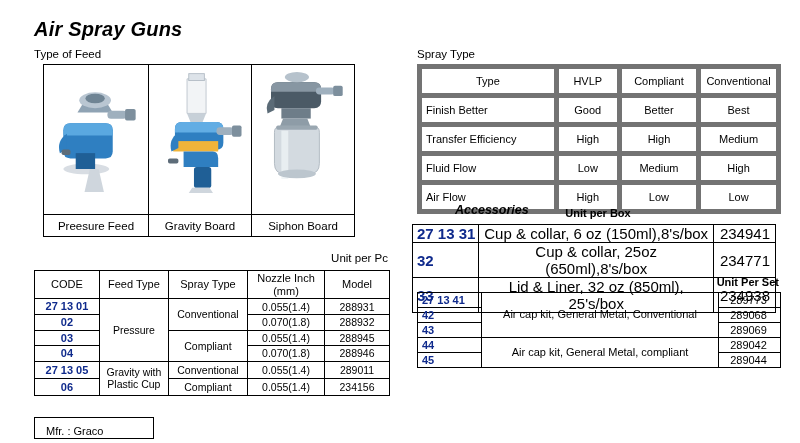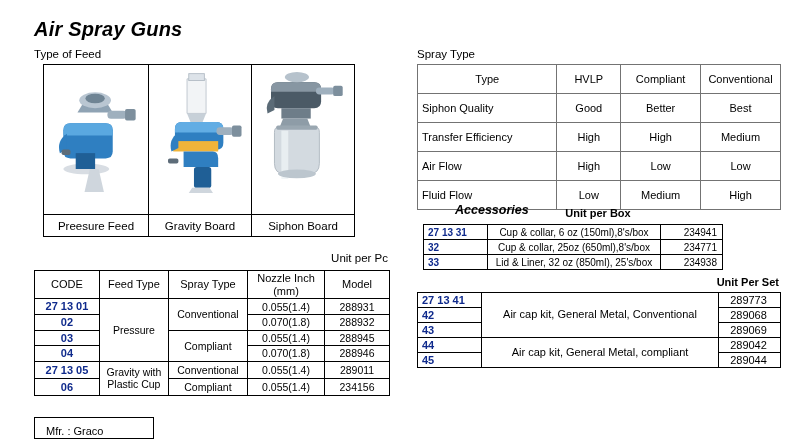--- a/index.html
+++ b/index.html
@@ -73,38 +73,38 @@
 
   
   .spray-type-label {
     position: absolute; left: 417px; top: 48px; font-size: 11.5px;
   }
   .spray-table {
     position: absolute; left: 417px; top: 64px;
     width: 364px; border-collapse: collapse; font-size: 11px;
   }
   .spray-table th, .spray-table td {
-    border: 1px solid #737373; padding: 1px 4px; height: 29px;
+    border: 5px solid #737373; padding: 1px 4px; height: 29px;
     font-weight: normal;
   }
   .spray-table th { text-align: center; }
   .spray-table td.rowhead { text-align: left; }
   .spray-table td.val { text-align: center; }
 
   .accessories {
     position: absolute; left: 417px; top: 203px;
     font-size: 12.5px; font-weight: bold; font-style: italic; margin-left: 38px;
   }
   .unit-per-box {
     position: absolute; left: 417px; top: 207px; width: 364px;
     text-align: center; font-size: 11px; font-weight: bold; padding-right: 2px;
   }
   .acc-table {
-    position: absolute; left: 423px; top: 224px;
-    width: 300px; border-collapse: collapse; font-size: 10px;
+    position: absolute; left: 412px; top: 224px;
+    width: 364px; border-collapse: collapse; font-size: 15px;
   }
   .acc-table td {
     border: 1px solid #000; padding: 0 3px; height: 15px;
     vertical-align: middle;
   }
   .acc-table td.code {
     font-weight: bold; color: #0f2a8c; text-align: left;
     white-space: nowrap; width: 64px; padding-left: 4px;
   }
   .acc-table td.desc { text-align: center; }
@@ -264,43 +264,43 @@
 
   <table class="spray-table">
     <tbody>
         <tr>
       <th style="width:140px">Type</th>
       <th style="width:64px">HVLP</th>
       <th style="width:80px">Compliant</th>
       <th style="width:80px">Conventional</th>
     </tr>
     <tr>
-      <td class="rowhead">Siphon Quality</td>
+      <td class="rowhead">Finish Better</td>
       <td class="val">Good</td>
       <td class="val">Better</td>
       <td class="val">Best</td>
     </tr>
     <tr>
       <td class="rowhead">Transfer Efficiency</td>
       <td class="val">High</td>
       <td class="val">High</td>
       <td class="val">Medium</td>
     </tr>
     <tr>
+      <td class="rowhead">Fluid Flow</td>
+      <td class="val">Low</td>
+      <td class="val">Medium</td>
+      <td class="val">High</td>
+    </tr>
+    <tr>
       <td class="rowhead">Air Flow</td>
       <td class="val">High</td>
       <td class="val">Low</td>
       <td class="val">Low</td>
     </tr>
-    <tr>
-      <td class="rowhead">Fluid Flow</td>
-      <td class="val">Low</td>
-      <td class="val">Medium</td>
-      <td class="val">High</td>
-    </tr>
   </tbody>
     </table>
 
   <div class="accessories">Accessories</div>
   <div class="unit-per-box">Unit per Box</div>
 
   <table class="acc-table">
     <tbody>
         <tr>
       <td class="code">27 13 31</td>

